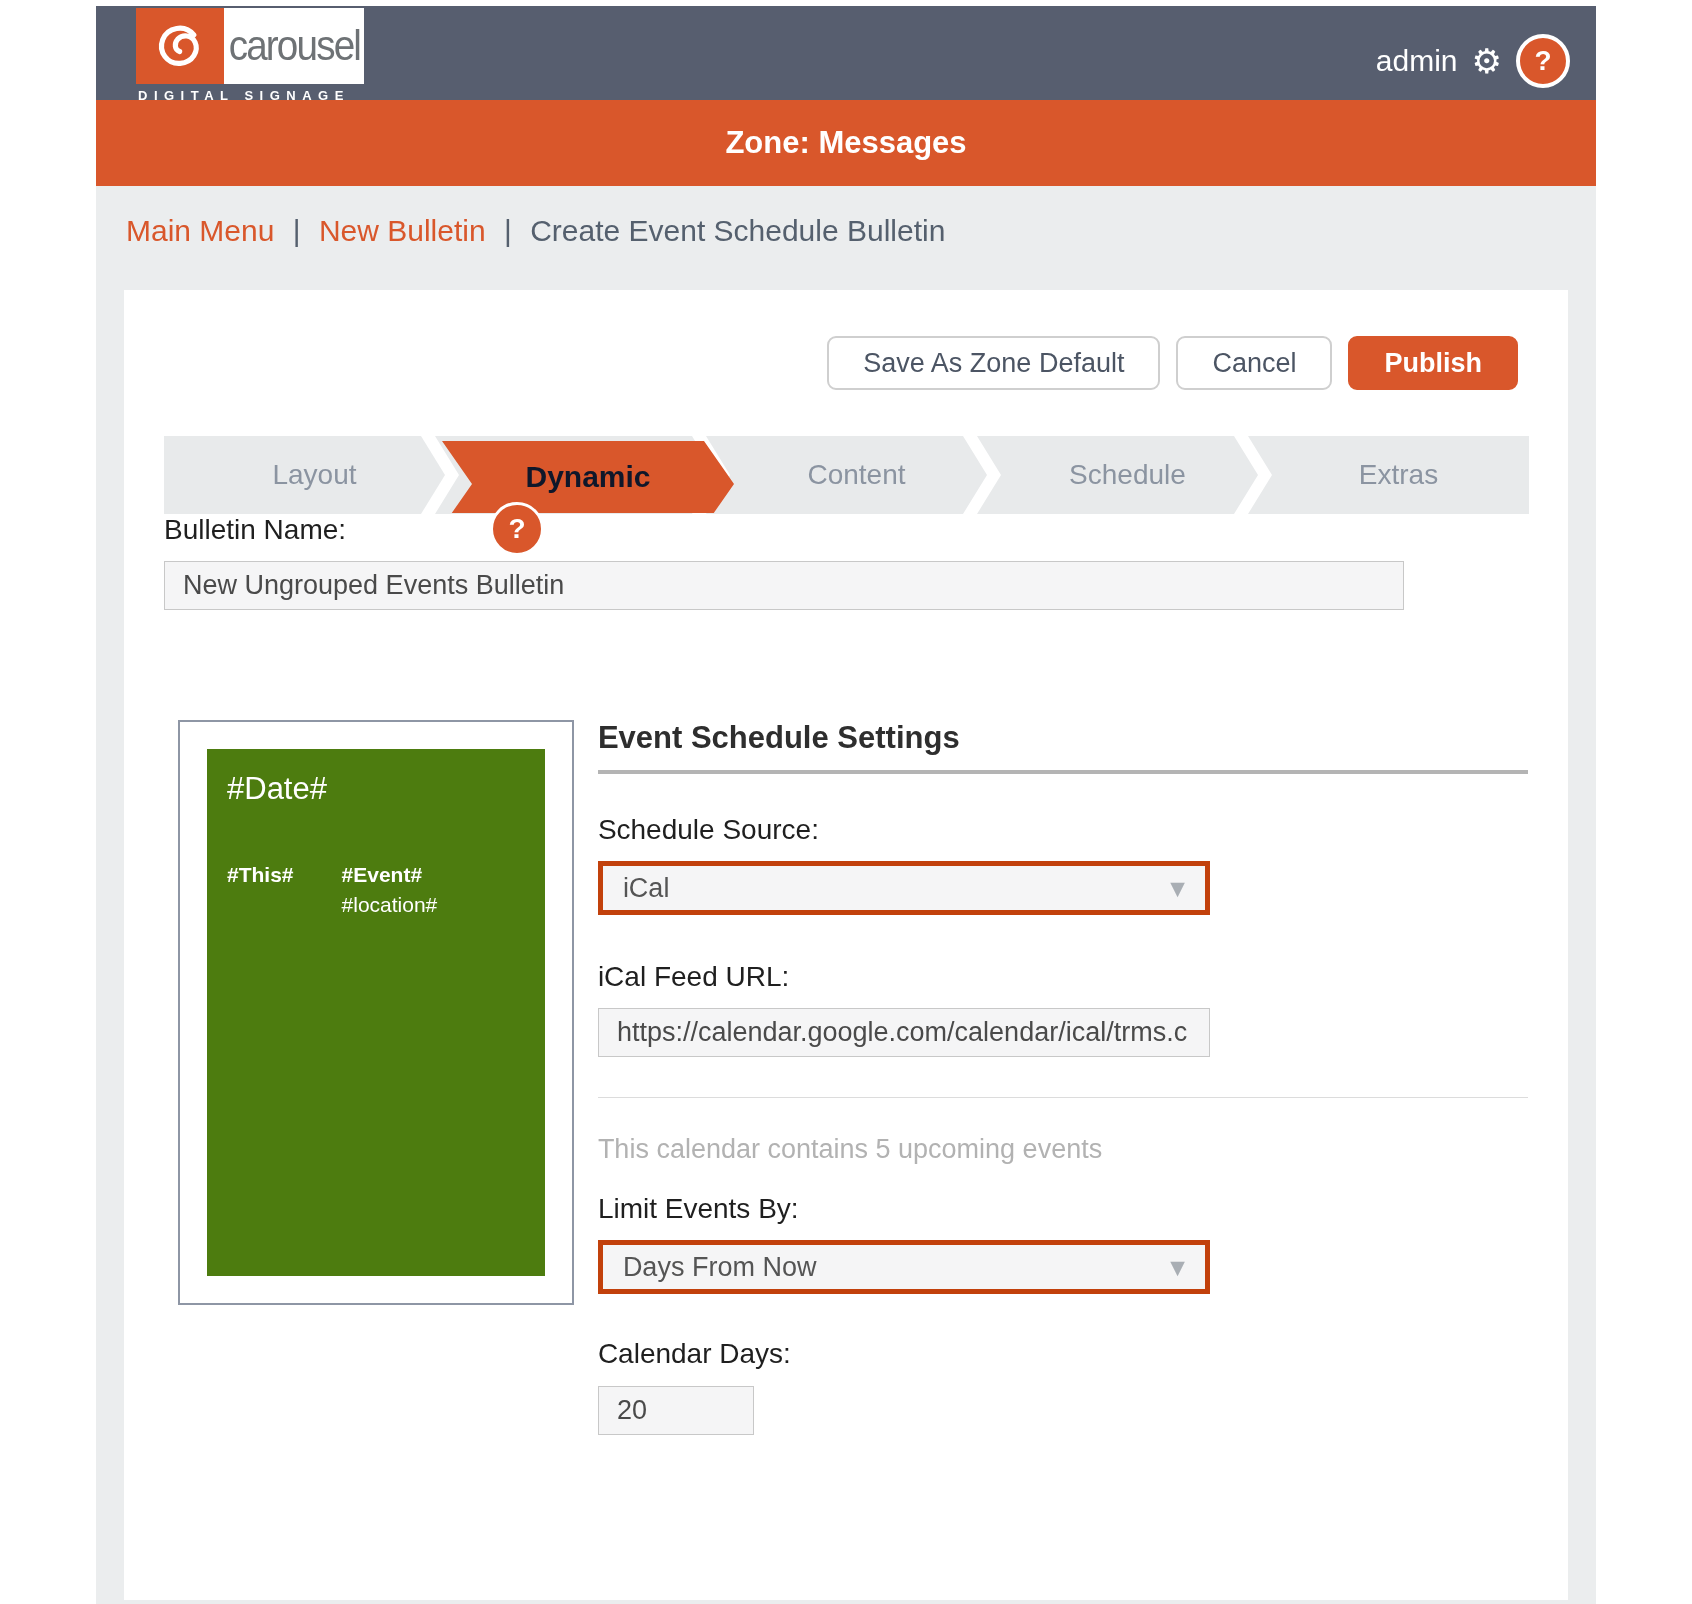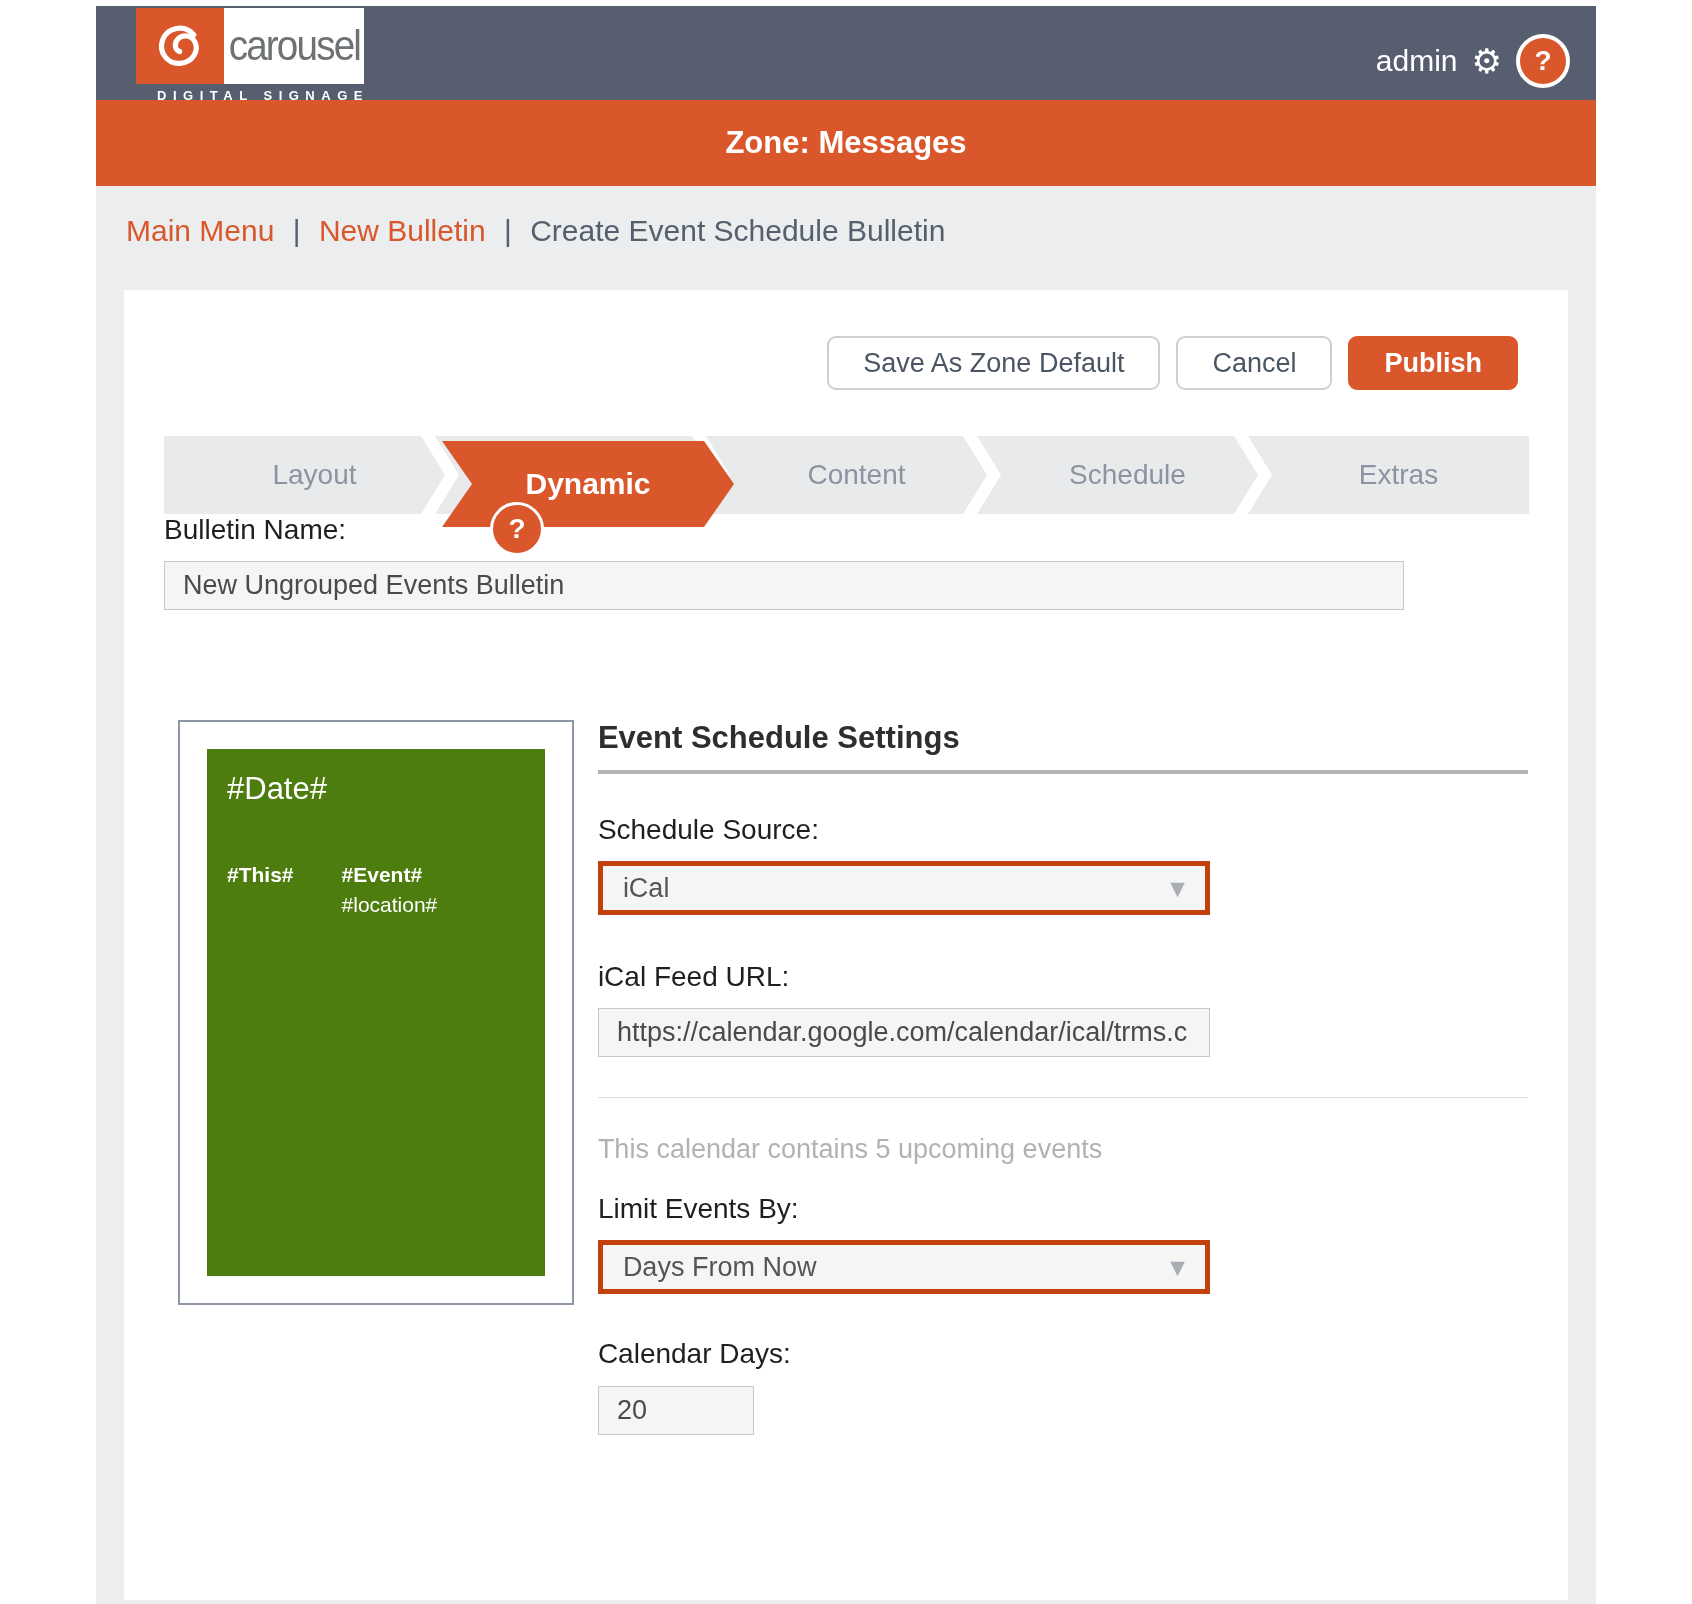--- a/index.html
+++ b/index.html
@@ -2,21 +2,21 @@
 <html><head>
 <meta charset="utf-8">
 <style>
   * { margin:0; padding:0; box-sizing:border-box; }
   html,body { background:#ffffff; }
   body { font-family:"Liberation Sans", sans-serif; }
   .page { position:relative; width:1692px; height:1604px; background:#ffffff; overflow:hidden; margin:0 auto; }
 
   
   .header { position:absolute; left:96px; top:6px; width:1500px; height:94px; background:#575e6f; }
-  .logo { position:absolute; left:40px; top:0px; width:252px; height:94px;text-align:center; }
+  .logo { position:absolute; left:40px; top:0px; width:252px; height:94px; }
   .logo-boxes { position:absolute; left:0; top:2px; height:76px; display:flex; }
   .logo-orange { width:88px; height:76px; background:#d9572b; display:flex; align-items:center; justify-content:center; }
   .logo-white { width:140px; height:76px; background:#ffffff; display:flex; align-items:center; justify-content:center; }
   .logo-word { font-size:42px; color:#6e7275; letter-spacing:-2px; transform:scaleX(.92); }
   .logo-sub { position:absolute; left:2px; top:82px; width:250px; color:#ffffff; font-size:13px; font-weight:bold; letter-spacing:6.5px; white-space:nowrap; }
   .header-title { position:absolute; left:330px; top:0; height:94px; display:flex; align-items:center; color:#ffffff; font-size:34px; font-weight:300; letter-spacing:.5px; }
   .header-right { position:absolute; right:26px; top:8px; height:94px; display:flex; align-items:center; gap:14px; }
   .admin-label { color:#ffffff; font-size:30px; }
   .gear { color:#ffffff; font-size:34px; font-family:"DejaVu Sans", sans-serif; line-height:1; cursor:pointer; }
   .help-circle { width:54px; height:54px; border-radius:50%; background:#d9572b; border:4px solid #ffffff; color:#ffffff;
@@ -46,23 +46,23 @@
   .btn-primary { background:#d9572b; color:#ffffff; border:2px solid #d9572b; font-weight:bold; }
 
   
   .wizard { position:relative; margin-top:46px; height:78px; }
   .wiz-strip { position:absolute; left:0px; top:0; width:1365px; height:78px; }
   .wiz-seg { position:absolute; top:0; height:78px; width:281px; background:#e8eaeb; color:#8b94a1; font-size:28px;
              display:flex; align-items:center; justify-content:center; padding-left:20px; cursor:pointer; }
   .wiz-seg.first { clip-path:polygon(0 0,257px 0,281px 39px,257px 78px,0 78px); }
   .wiz-seg.mid   { clip-path:polygon(0 0,257px 0,281px 39px,257px 78px,0 78px,24px 39px); }
   .wiz-seg.last  { clip-path:polygon(0 0,281px 0,281px 78px,0 78px,24px 39px); }
-  .wiz-active { position:absolute; left:278px; top:5px; width:292px; height:86px; background:#d9572b;
+  .wiz-active { position:absolute; left:278px; top:5px; width:292px; height:72px; background:#d9572b;
                 clip-path:polygon(0 0,262px 0,292px 43px,262px 86px,0 86px,30px 43px);
-                display:flex; align-items:center; justify-content:center; color:#ffffff; font-size:30px; font-weight:bold; cursor:pointer; }
+                display:flex; align-items:center; justify-content:center; color:#0f172a; font-size:30px; font-weight:bold; cursor:pointer; }
   .wiz-help { position:absolute; left:326px; top:66px; width:54px; height:54px; border-radius:50%;
               background:#d9572b; border:3px solid #ffffff; color:#ffffff; font-size:28px; font-weight:bold;
               display:flex; align-items:center; justify-content:center; cursor:pointer; }
 
   
   .field-label { font-size:28px; color:#1f1f1f; }
   .bulletin-label { }
   .text-input { margin-top:15px; width:1240px; height:49px; background:#f5f5f6; border:1px solid #c8c8c8;
                 font-size:27px; color:#4a4a4a; padding:0 18px; font-family:"Liberation Sans", sans-serif;
                 white-space:nowrap; overflow:hidden; }

